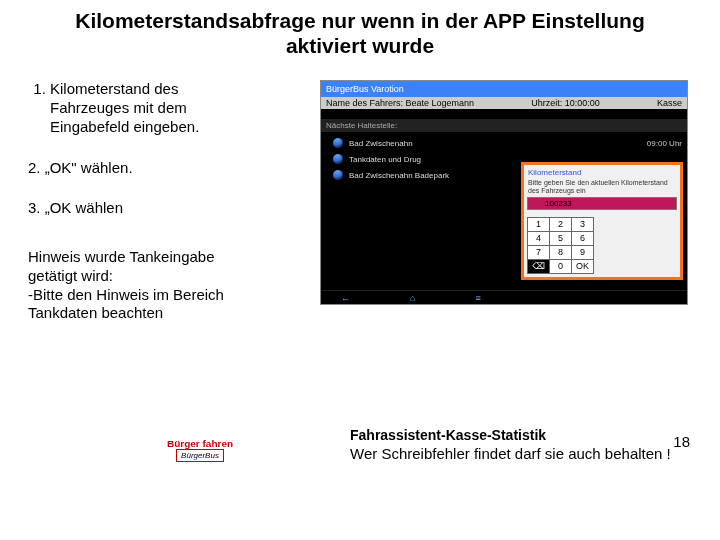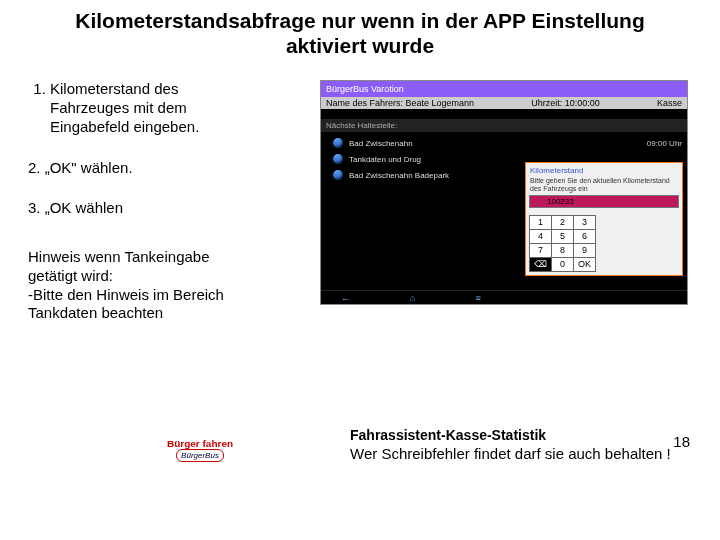--- a/index.html
+++ b/index.html
@@ -8,40 +8,40 @@
   .title { font-size: 21px; font-weight: bold; text-align: center; padding: 8px 40px 0 40px; line-height: 1.2; }
   .content { display: flex; flex-direction: row; padding: 22px 28px 0 28px; }
   .leftcol { width: 280px; font-size: 15px; line-height: 1.25; }
   .leftcol ol { list-style: decimal; padding-left: 22px; }
   .leftcol ol li { margin-bottom: 22px; }
   .leftcol .sub { display: block; padding-left: 0; }
   .hinweis { margin-top: 30px; }
   .hinweis div { font-size: 15px; line-height: 1.25; }
   .rightcol { flex: 1; padding-left: 12px; }
   .screenshot { width: 368px; height: 225px; border: 1px solid #888; background: #000; position: relative; color: #fff; font-size: 9px; }
-  .ss-title { background: #8b5cf6; color: #fff; font-size: 9px; padding: 2px 5px; height: 16px; display: flex; align-items: center; }
+  .ss-title { background: #3b82f6; color: #fff; font-size: 9px; padding: 2px 5px; height: 16px; display: flex; align-items: center; }
   .ss-body { position: relative; height: calc(100% - 16px - 14px); }
   .ss-bar1 { background: #ccc; color: #000; font-size: 9px; padding: 1px 5px; display: flex; justify-content: space-between; }
   .ss-bar2 { background: #222; color: #aaa; font-size: 8px; padding: 2px 5px; margin-top: 10px; }
   .ss-stops { padding: 0 5px 0 12px; }
   .ss-stop { display: flex; align-items: center; margin-top: 6px; font-size: 8px; }
   .ss-dot { width: 10px; height: 10px; border-radius: 50%; background: linear-gradient(#6af,#25a); margin-right: 6px; box-shadow: inset -1px -1px 2px #025; }
   .ss-stop .name { flex: 1; color: #ddd; }
   .ss-stop .time { color: #ccc; font-size: 8px; margin-left: 6px; }
-  .ss-keypad { position: absolute; right: 4px; top: 65px; background: #f0f0f0; border: 1px solid #f97316; padding: 3px; }
+  .ss-keypad { position: absolute; right: 4px; top: 65px; background: #f0f0f0; border: 3px solid #f97316; padding: 3px; }
   .ss-keypad .kp-title { color: #35c; font-size: 8px; text-align: left; padding: 0 1px 2px 1px; }
   .ss-keypad .kp-sub { color: #333; font-size: 7px; text-align: left; padding: 0 1px 2px 1px; max-width: 150px; line-height: 1.1; }
   .ss-keypad .kp-input { background: #be185d; border: 1px solid #777; font-size: 8px; color: #000; padding: 1px 17px; margin-bottom: 7px; }
   .ss-keypad table { border-collapse: collapse; }
   .ss-keypad td { border: 1px solid #666; width: 22px; height: 14px; text-align: center; font-size: 9px; color: #000; background: #fff; }
   .ss-nav { position: absolute; bottom: 0; left: 0; right: 0; height: 14px; background: #000; border-top: 1px solid #222; color: #7bf; font-size: 9px; display: flex; align-items: center; padding: 0 20px; gap: 60px; }
   .footer { position: absolute; bottom: 10px; left: 0; right: 0; display: flex; align-items: flex-end; }
   .logo { margin-left: 160px; width: 80px; text-align: center; font-size: 9px; }
   .logo .arc { color: #cc0000; font-weight: bold; font-size: 10px; display: block; transform: scaleY(0.9); }
-  .logo .box { display: inline-block; border: 1px solid #c00; border-radius: 6px; padding: 1px 4px; font-size: 8px; color: #003; font-style: italic; }
+  .logo .box { display: inline-block; border: 1px solid #c00; border-radius: 0; padding: 1px 4px; font-size: 8px; color: #003; font-style: italic; }
   .footer-center { margin-left: 110px; }
   .footer-center .ft { font-size: 14px; font-weight: bold; }
   .footer-center .fs { font-size: 15px; margin-top: 2px; }
   .pagenum { position: absolute; right: 30px; bottom: 22px; font-size: 15px; }
 </style>
 </head>
 <body>
 <div class="slide">
 
 <div class="title">Kilometerstandsabfrage nur wenn in der APP Einstellung aktiviert wurde</div>
@@ -52,21 +52,21 @@
       <li>
         <span>Kilometerstand des</span><br>
         <span class="sub">Fahrzeuges mit dem</span>
         <span class="sub">Eingabefeld eingeben.</span>
       </li>
     </ol>
     <div style="margin-bottom:22px;">2. <span>„OK" wählen.</span></div>
     <div>3. <span>„OK wählen</span></div>
 
     <div class="hinweis">
-      <div>Hinweis wenn Tankeingabe</div>
+      <div>Hinweis wurde Tankeingabe</div>
       <div>getätigt wird:</div>
       <div>-Bitte den Hinweis im Bereich</div>
       <div> Tankdaten beachten</div>
     </div>
   </div>
 
   <div class="rightcol">
     <div class="screenshot">
       <div class="ss-title">BürgerBus Varotion</div>
       <div class="ss-body">

